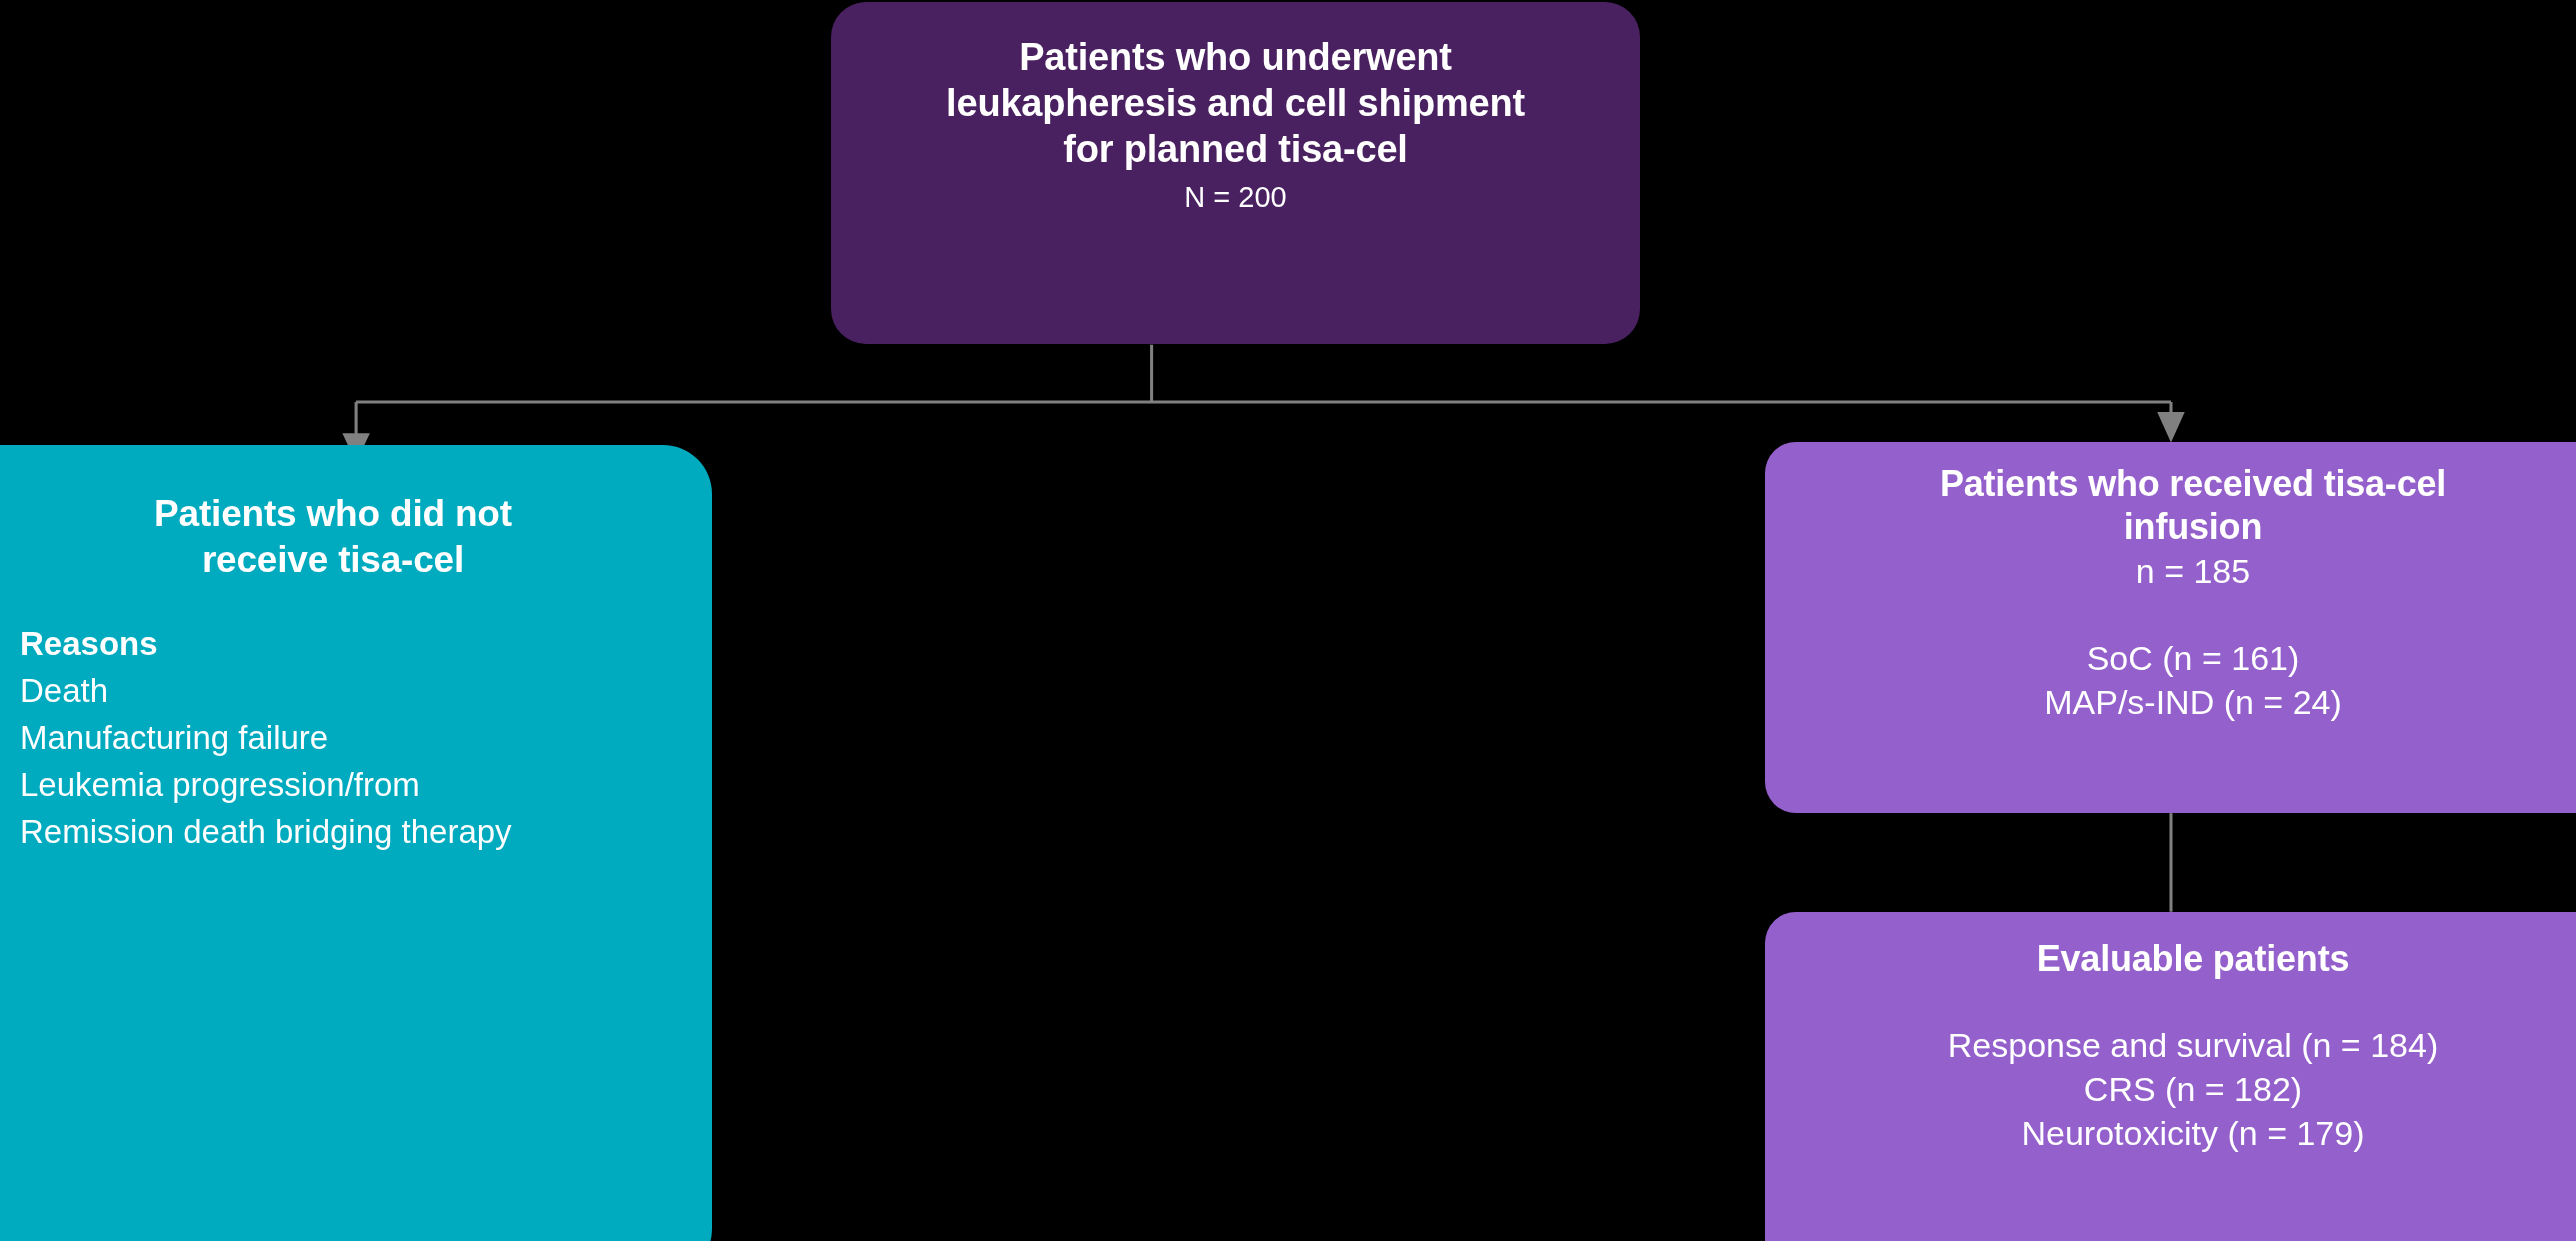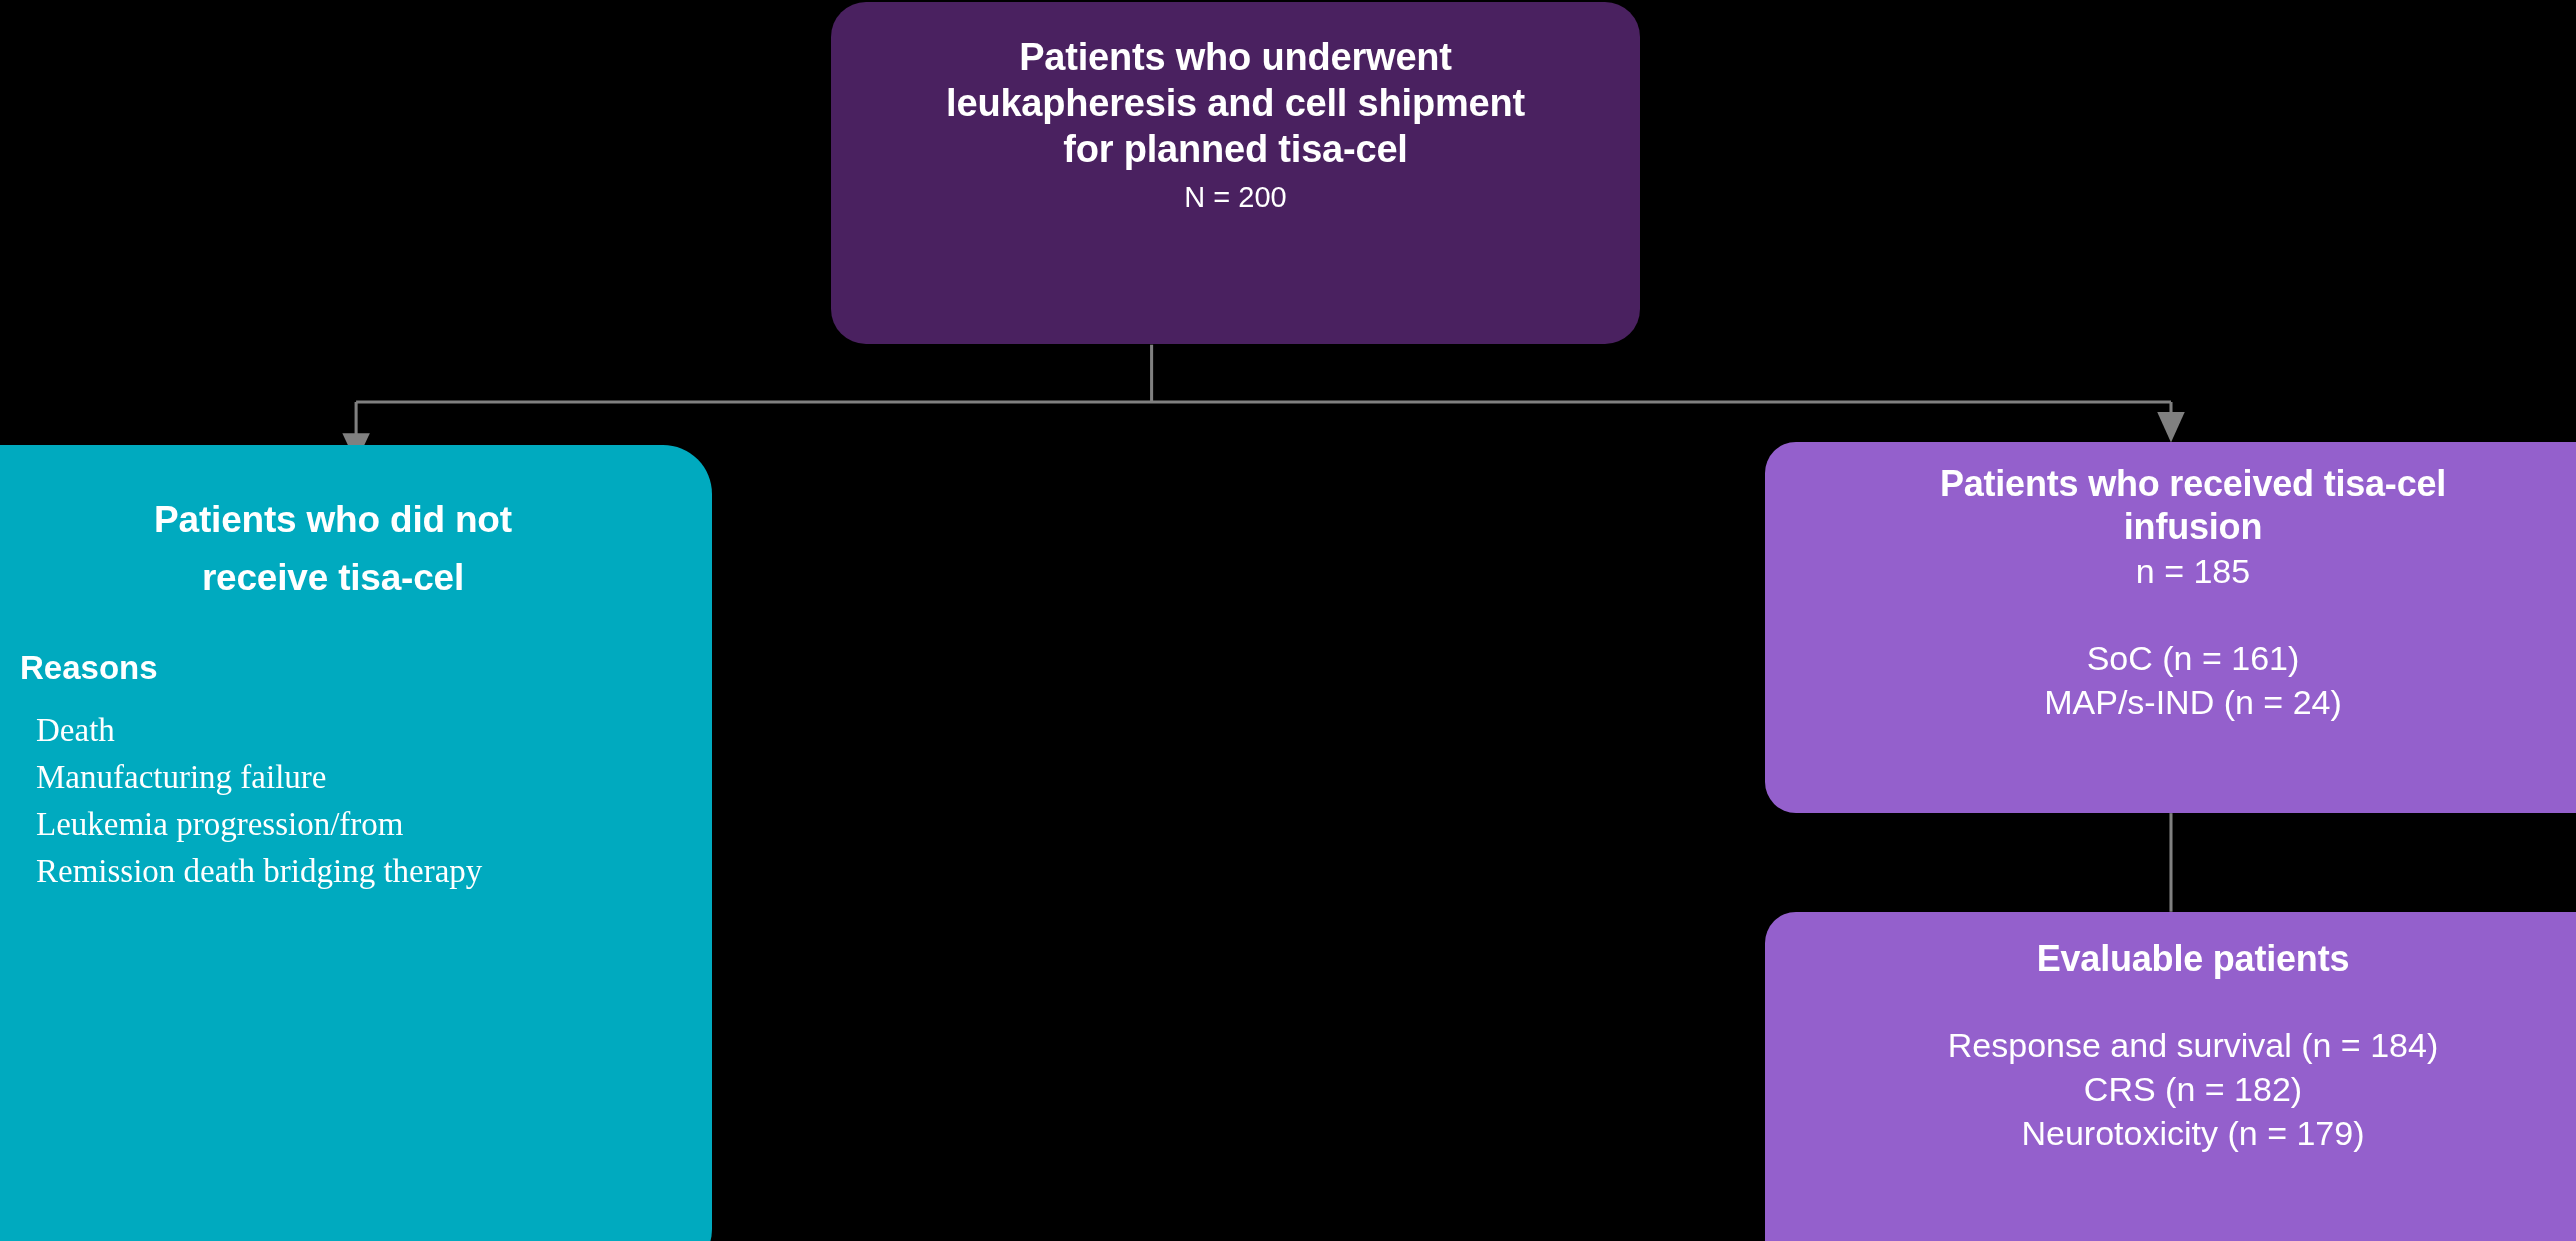--- a/index.html
+++ b/index.html
@@ -93,44 +93,43 @@
   }
   .node-count {
     font-size: 34px;
     line-height: 44px;
     font-weight: normal;
   }
 
   .node-cohort .node-title { font-size: 38px; line-height: 46px; }
   .node-cohort .node-count { font-size: 29px; line-height: 46px; padding-top: 1.5px; }
 
-  .node-excluded .node-title { font-size: 37px; line-height: 58px; }
+  .node-excluded .node-title { font-size: 37px; line-height: 46px; }
   .node-excluded .node-count { font-size: 36px; line-height: 44px; padding-top: 1.5px; }
 
   .node-infused .node-title { font-size: 36px; line-height: 43px; }
   .node-infused .node-count { font-size: 34px; line-height: 43px; padding-top: 1.5px; }
 
   .node-evaluable .node-title { font-size: 36px; line-height: 43px; }
 
   
   .reasons-block {
     margin-top: 37px;
     text-align: left;
     padding-left: 19px;
   }
   .reasons-heading {
     font-weight: bold;
     font-size: 33px;
     line-height: 47px;
   }
   .reasons-list {
     list-style: none;
-    margin: 16px;
-    padding: 0;
-    font-family: Liberation Serif, serif;
+    margin: 0;
+    padding: 0;
   }
   .reasons-list li {
     font-size: 33px;
     line-height: 47px;
     font-weight: normal;
     white-space: pre-line;
   }
 
   
   .arms-block {

